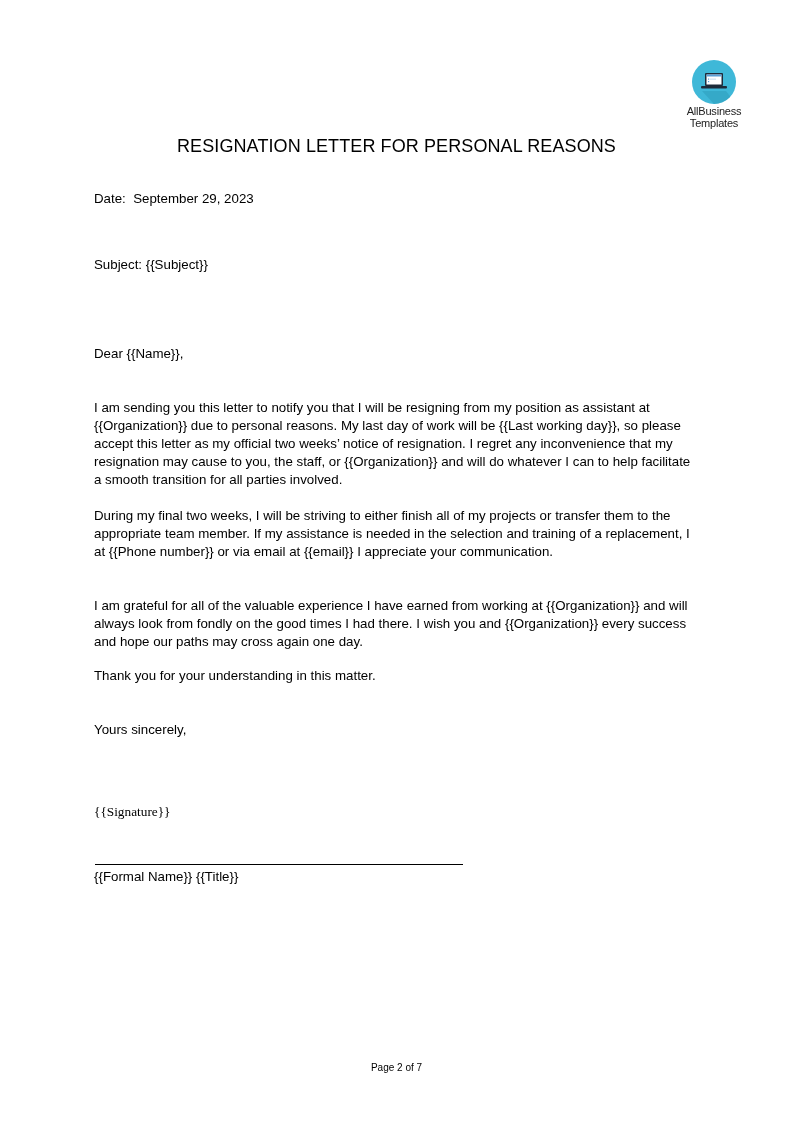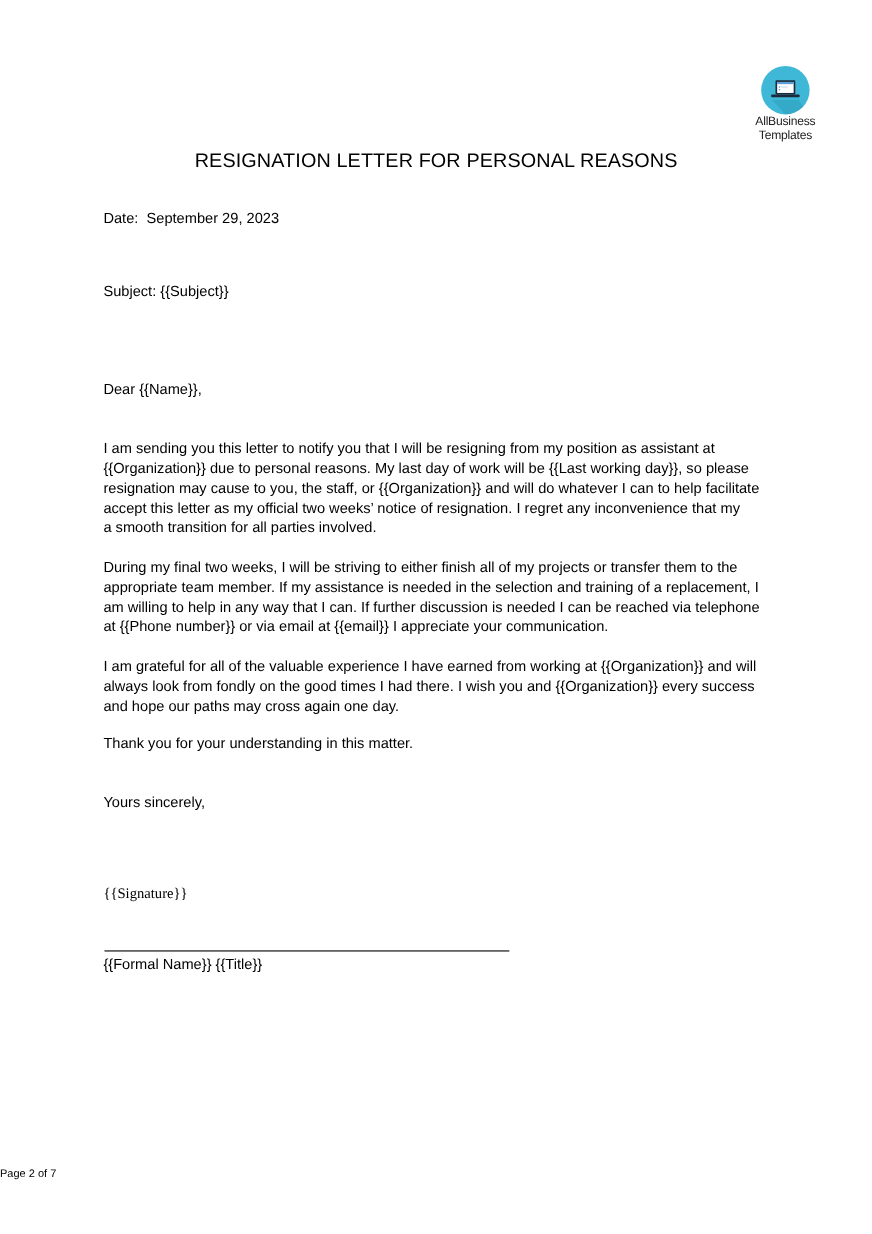--- a/index.html
+++ b/index.html
@@ -15,21 +15,21 @@
 
   .title { position: absolute; left: 0; width: 793px; top: 136px; text-align: center;
            font-weight: normal; font-size: 18px; letter-spacing: 0.1px; }
 
   .line { position: absolute; left: 94px; font-size: 13.3px; line-height: 18px; white-space: nowrap; }
   .para { position: absolute; left: 94px; width: 620px; font-size: 13.3px; line-height: 18px; }
   .para span.l { display: block; white-space: nowrap; }
 
   .sig-rule { position: absolute; left: 95px; top: 864px; width: 368px; height: 0; border-top: 1px solid #000; }
 
-  .footer { position: absolute; left: 0; width: 793px; top: 1062px; font-size: 10px; }
+  .footer { position: absolute; left: 0; width: 793px; top: 1062px; text-align: center; font-size: 10px; }
 </style>
 </head>
 <body>
 
 <div class="page">
 
   <div class="logo">
     <div class="logo-circle">
       <svg width="44" height="44" viewBox="0 0 44 44">
         <polygon points="10,31 34,31 44,44 22,44" fill="#2e9dbb" opacity="0.55"></polygon>
@@ -54,29 +54,28 @@
     <span>Date:</span>&nbsp;&nbsp;<span>September 29, 2023</span>
   </div>
 
   <div class="line" style="top:256px;text-align:center;">Subject: {{Subject}}</div>
 
   <div class="line" style="top:345px;">Dear {{Name}},</div>
 
   <div class="para" style="top:399px;">
     <span class="l">I am sending you this letter to notify you that I will be resigning from my position as assistant at</span>
     <span class="l">{{Organization}} due to personal reasons. My last day of work will be {{Last working day}}, so please</span>
+    <span class="l">accept this letter as my official two weeks’ notice of resignation. I regret any inconvenience that my</span>
     <span class="l">resignation may cause to you, the staff, or {{Organization}} and will do whatever I can to help facilitate</span>
-    <span class="l">accept this letter as my official two weeks’ notice of resignation. I regret any inconvenience that my</span>
     <span class="l">a smooth transition for all parties involved.</span>
   </div>
 
   <div class="para" style="top:507px;">
     <span class="l">During my final two weeks, I will be striving to either finish all of my projects or transfer them to the</span>
     <span class="l">appropriate team member. If my assistance is needed in the selection and training of a replacement, I</span>
-    <span class="l">am willing to help in any way that I can. If further discussion is  needed I can be reached via telephone</span>
     <span class="l">at {{Phone number}} or via email at {{email}} I appreciate your communication.</span>
   </div>
 
   <div class="para" style="top:597px;">
     <span class="l">I am grateful for all of the valuable experience I have earned from working at {{Organization}} and will</span>
     <span class="l">always look from fondly on the good times I had there. I wish you and {{Organization}} every success</span>
     <span class="l">and hope our paths may cross again one day.</span>
   </div>
 
   <div class="line" style="top:667px;">Thank you for your understanding in this matter.</div>

